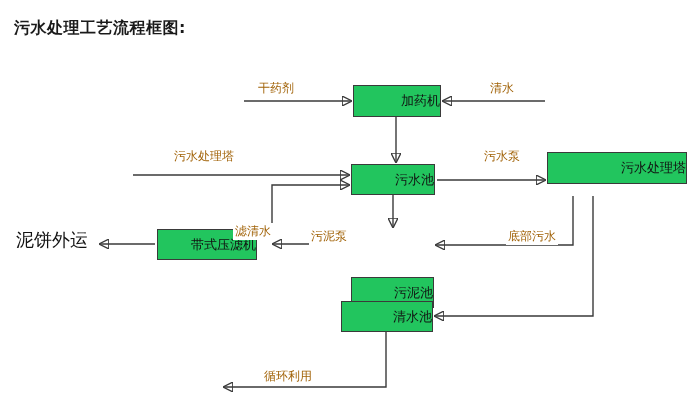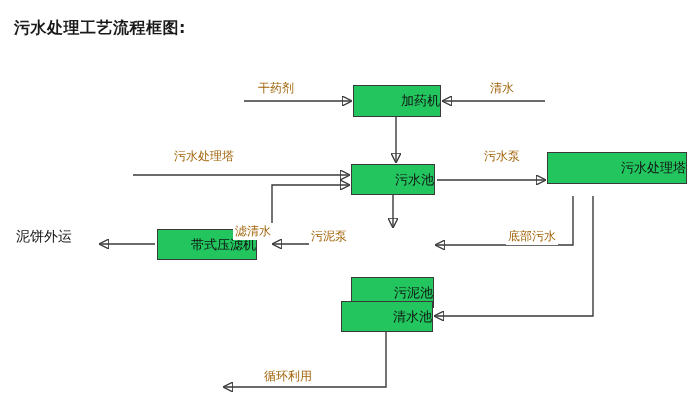--- a/index.html
+++ b/index.html
@@ -44,21 +44,21 @@
     position: absolute;
     font-size: 12px;
     color: #a16207;
     white-space: nowrap;
     z-index: 4;
     background: #ffffff;
     padding: 0 2px;
   }
   .term-label {
     position: absolute;
-    font-size: 14px;
+    font-size: 18px;
     color: #111111;
     white-space: nowrap;
     z-index: 4;
   }
   #wires {
     position: absolute;
     left: 0;
     top: 0;
     width: 700px;
     height: 420px;

